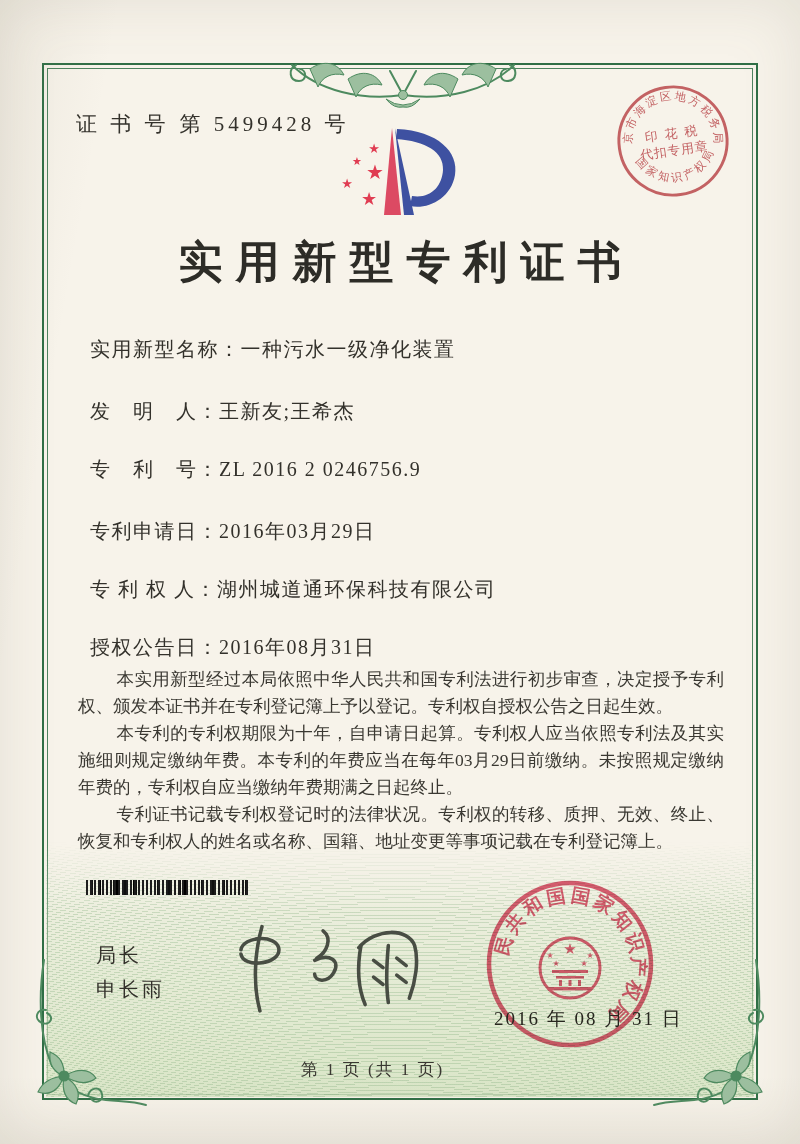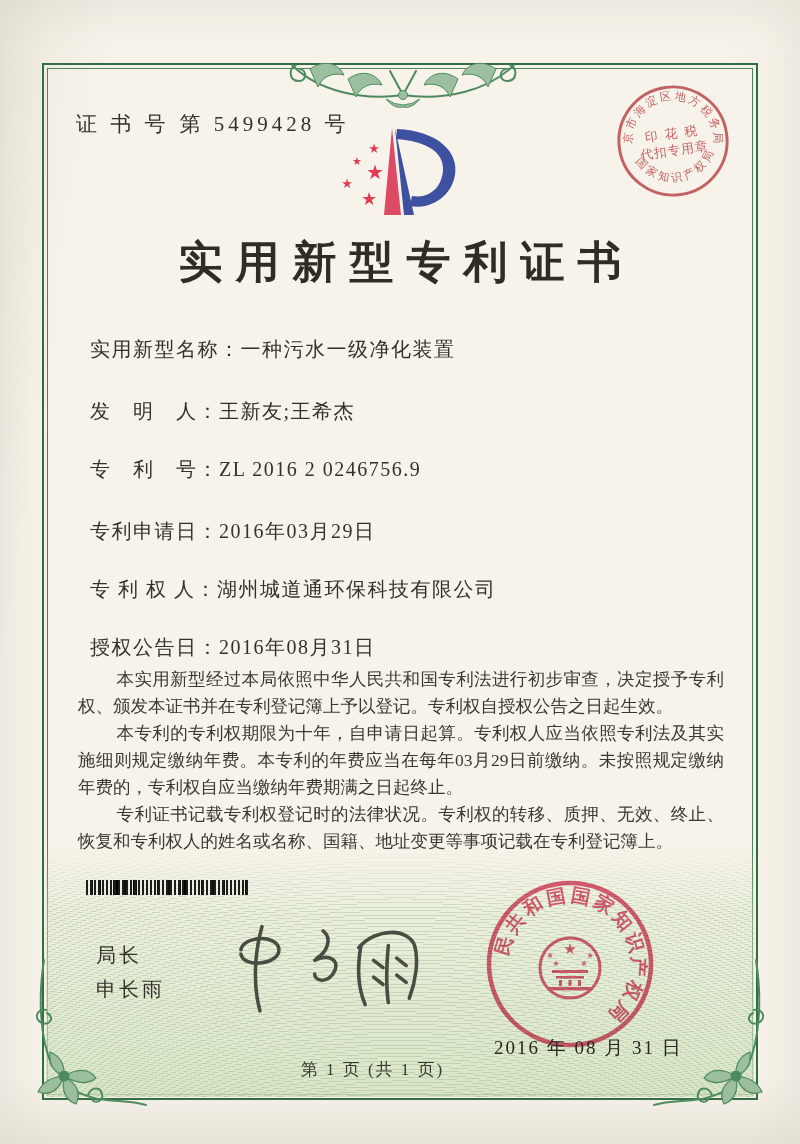--- a/index.html
+++ b/index.html
@@ -49,21 +49,21 @@
   .barcode{position:absolute;left:86px;top:880px;width:162px;height:15px;
     background:
       repeating-linear-gradient(90deg,#1d1d1d 0 2px,rgba(0,0,0,0) 2px 4px),
       repeating-linear-gradient(90deg,rgba(0,0,0,0) 0 5px,#101010 5px 7px,rgba(0,0,0,0) 7px 11px),
       repeating-linear-gradient(90deg,rgba(0,0,0,0) 0 13px,#000 13px 14.5px,rgba(0,0,0,0) 14.5px 17px);
   }
   .officer{position:absolute;left:96px;top:938px;font-size:20px;line-height:34px;letter-spacing:3px;}
   .signature{position:absolute;left:222px;top:914px;width:200px;height:100px;}
   .seal{position:absolute;left:482px;top:876px;width:176px;height:176px;
         mix-blend-mode:multiply;opacity:.93;}
-  .seal-date{position:absolute;left:494px;top:1035px;font-size:19px;letter-spacing:2px;
+  .seal-date{position:absolute;left:494px;top:1006px;font-size:19px;letter-spacing:2px;
              color:#27261f;white-space:nowrap;z-index:5;}
   .tax-stamp{position:absolute;left:614px;top:82px;width:118px;height:118px;
              transform:rotate(-8deg);mix-blend-mode:multiply;opacity:.9;}
   .footer{position:absolute;left:0;right:55px;top:1058px;text-align:center;
           font-size:17px;letter-spacing:2px;color:#3a3832;}
   .garland{position:absolute;left:286px;top:45px;width:234px;height:80px;}
   .corner{position:absolute;width:120px;height:150px;}
   .corner.left{left:30px;top:958px;}
   .corner.right{right:30px;top:958px;transform:scaleX(-1);}
   svg text{font-family:"Liberation Serif","DejaVu Serif",serif;}

